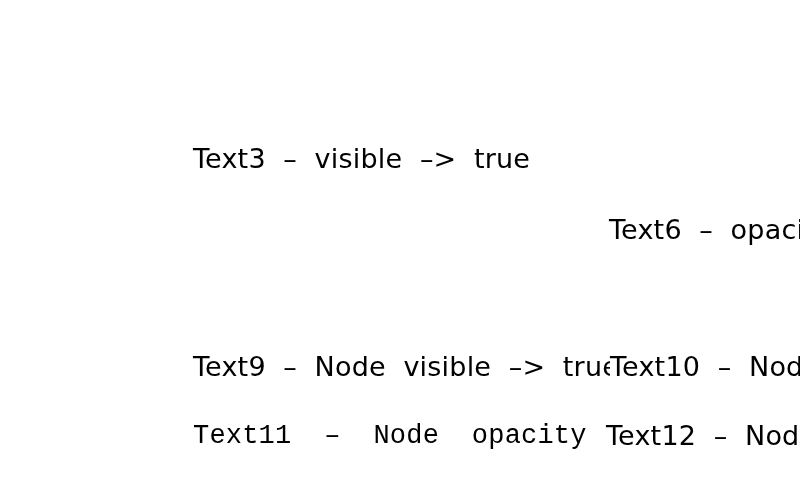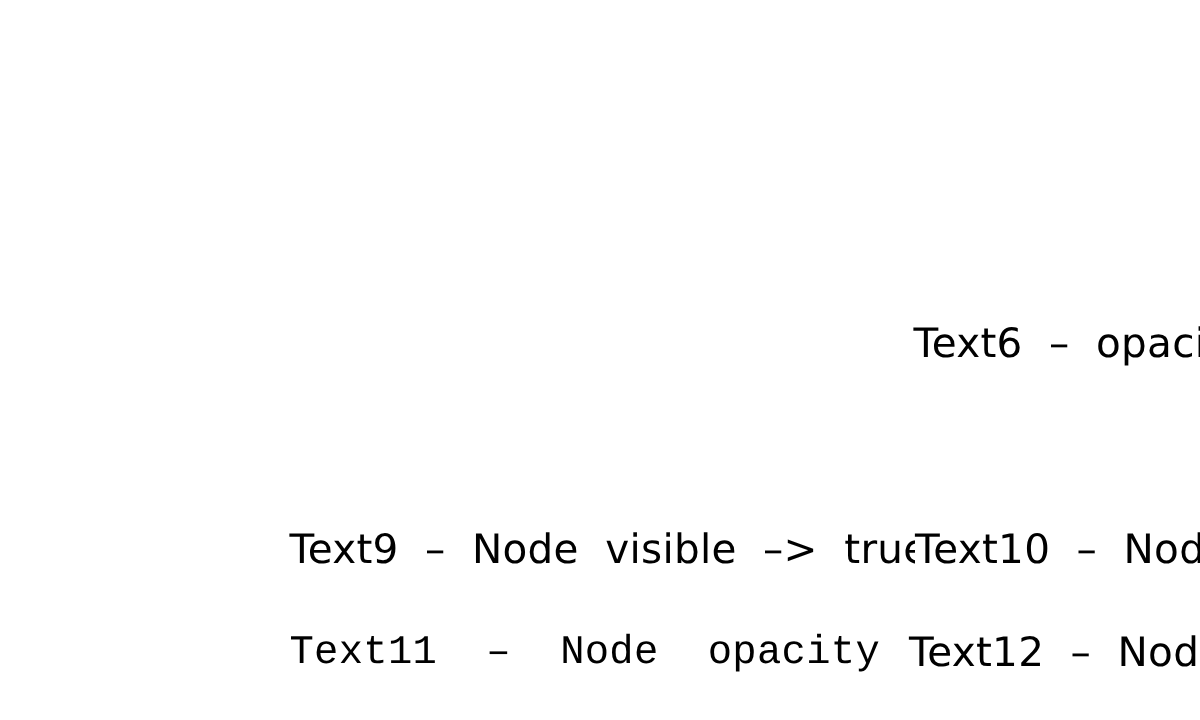--- a/index.html
+++ b/index.html
@@ -40,20 +40,21 @@
   #label-text10 { left: 610px; top: 351px; z-index: 4; }
   
   #label-text11 { left: 193px; top: 420px; z-index: 5; font-family: Liberation Mono, monospace; }
   #label-text12 { left: 606px; top: 420px; z-index: 6; }
 </style>
 </head>
 <body>
 
 <div id="stage">
 
+  <div class="text-label" id="label-text3">Text3  –  visible  –&gt;  true</div>
 
   <div class="text-label" id="label-text6">Text6  –  opacity</div>
 
   <div class="text-label" id="label-text9">Text9  –  Node  visible  –&gt;  true</div>
 
   <div class="text-label" id="label-text10">Text10  –  Node</div>
 
   <div class="text-label" id="label-text11">Text11  –  Node  opacity  –&gt;  0</div>
 
   <div class="text-label" id="label-text12">Text12  –  Node</div>

